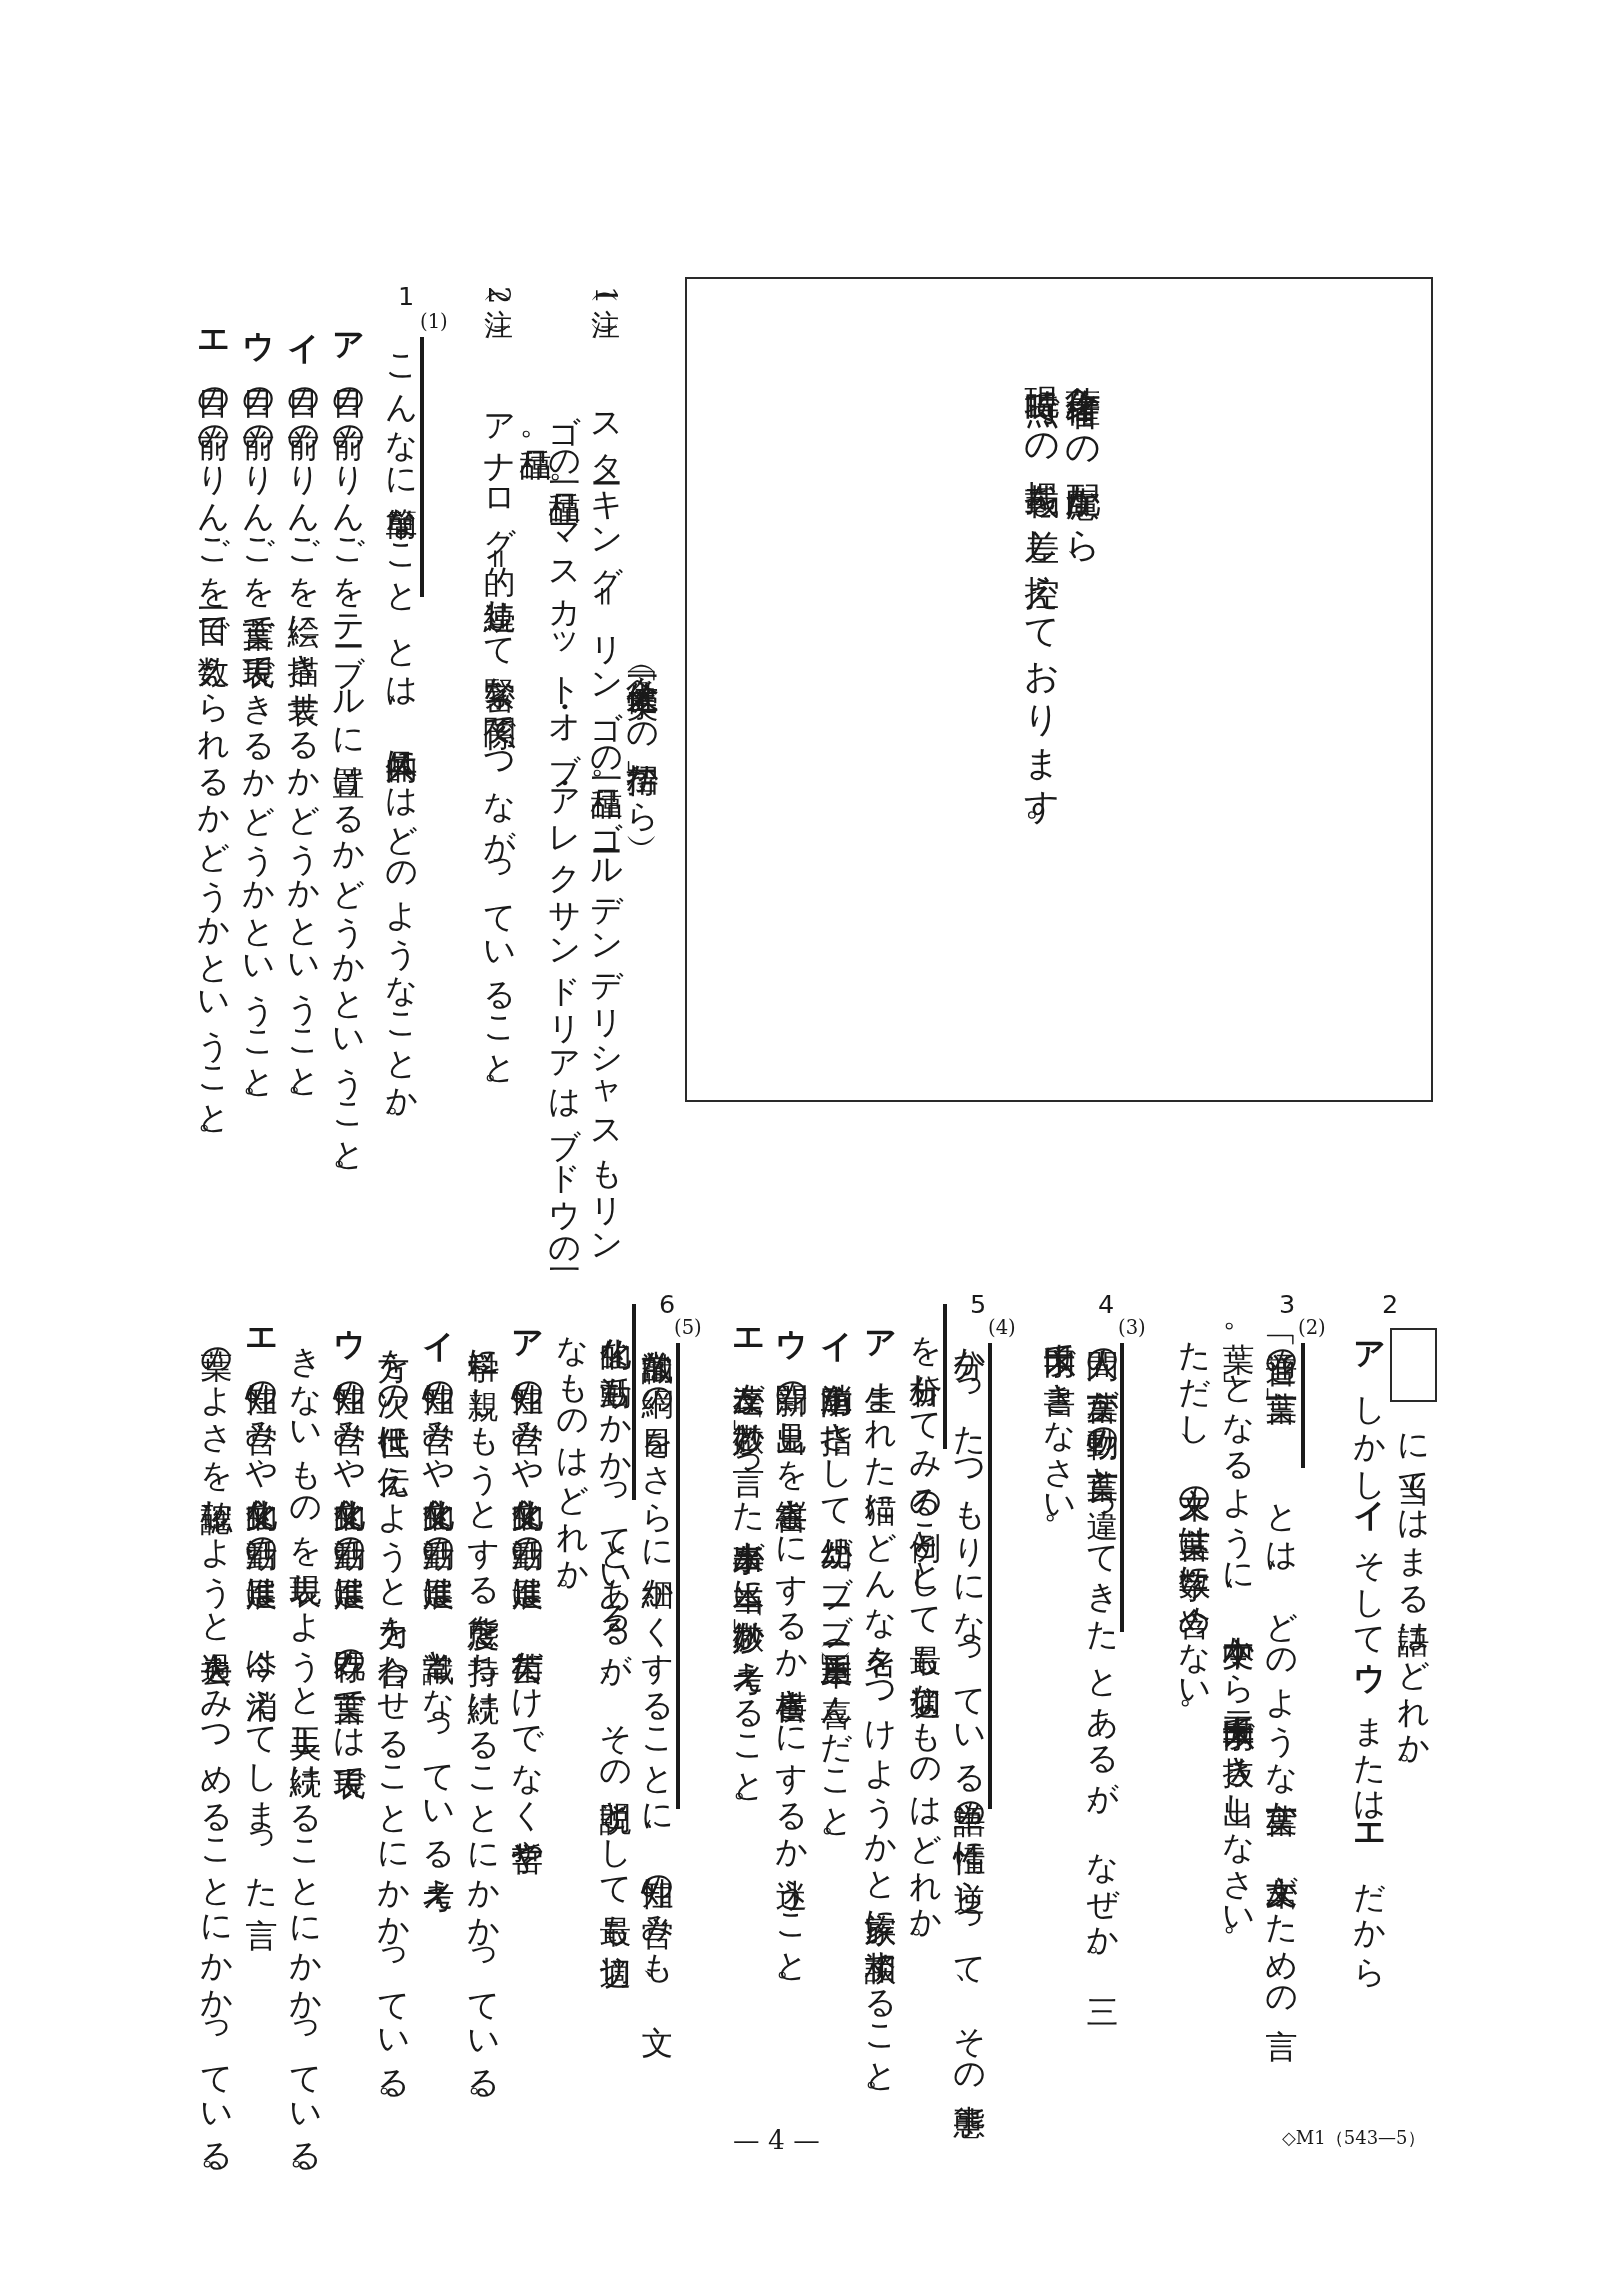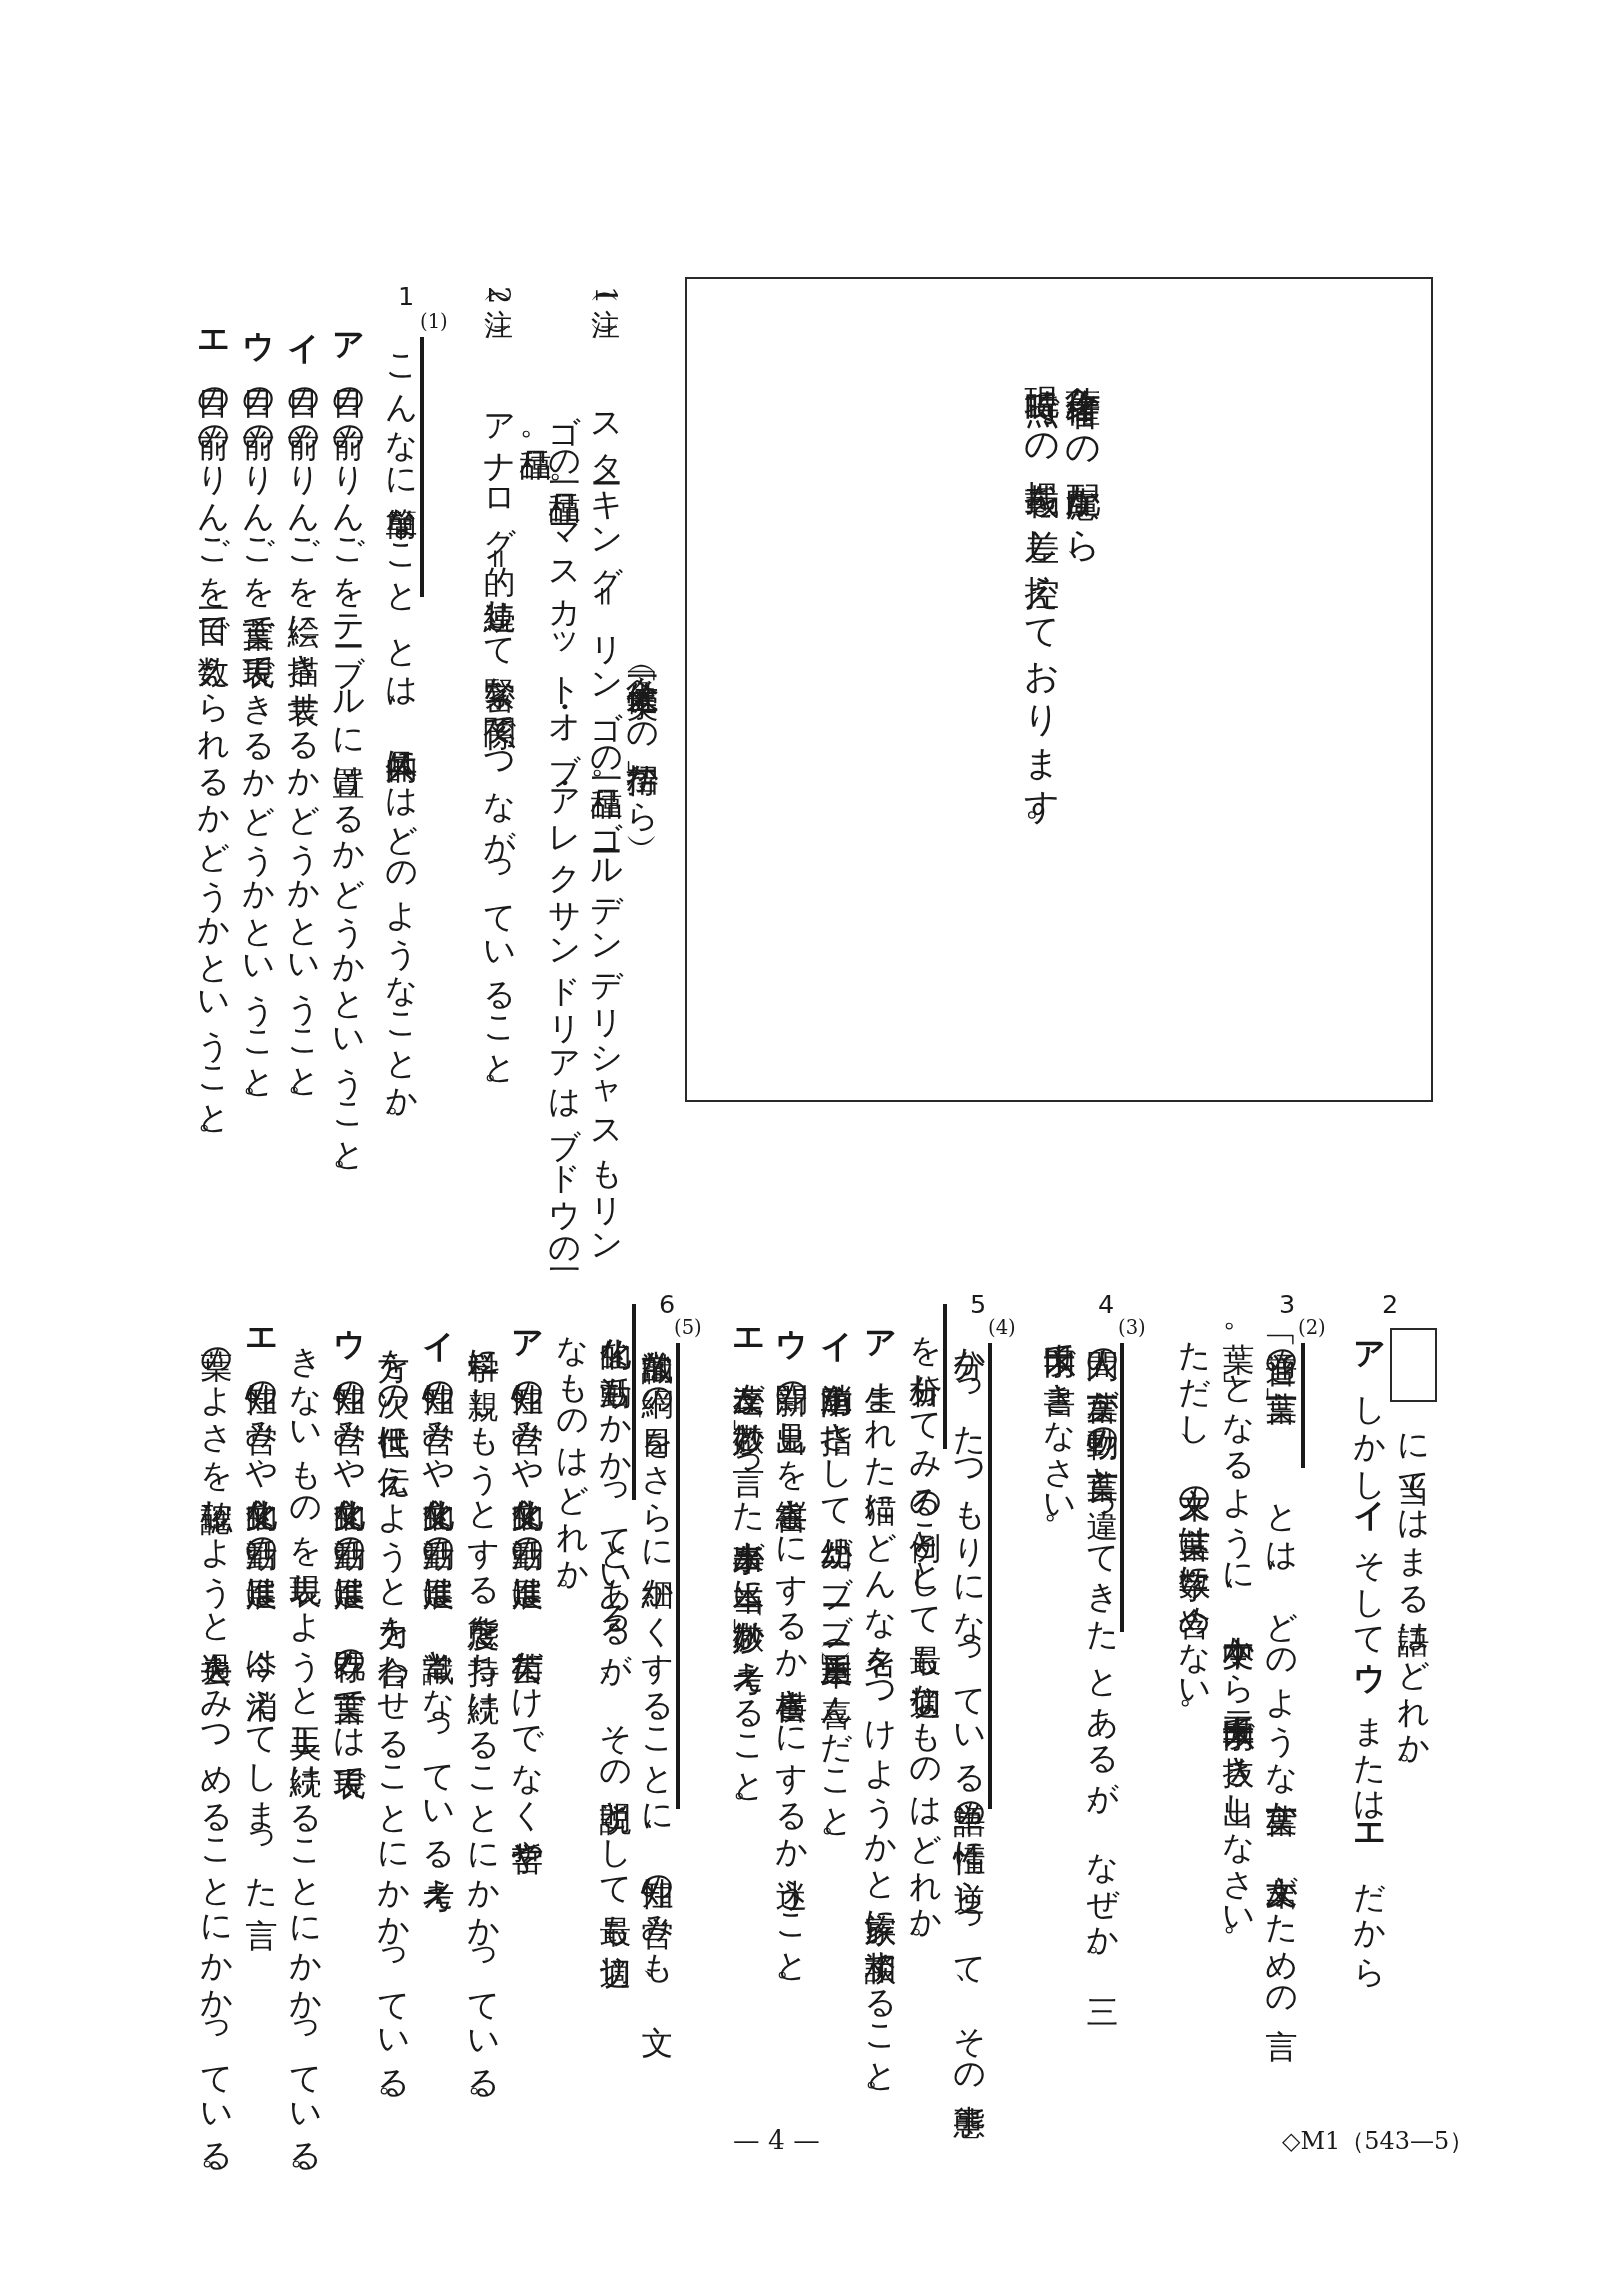--- a/index.html
+++ b/index.html
@@ -165,14 +165,14 @@
 <div class="col" style="left:423px; top:1358px;">知性の営みや文化的な活動の進展は、常識となっている考え</div>
 <div class="col" style="left:378px; top:1325px;">方を次の世代に伝えようと力を合わせることにかかっている。</div>
 <div class="label" style="left:334px; top:1308px;">ウ</div>
 <div class="col" style="left:334px; top:1358px;">知性の営みや文化的な活動の進展は、既存の言葉では表現で</div>
 <div class="col" style="left:290px; top:1325px;">きないものを表現しようと工夫し続けることにかかっている。</div>
 <div class="label" style="left:246px; top:1308px;">エ</div>
 <div class="col" style="left:246px; top:1358px;">知性の営みや文化的な活動の進展は、今は消えてしまった言</div>
 <div class="col" style="left:201px; top:1325px;">葉のよさを確認しようと過去をみつめることにかかっている。</div>
 
 <div class="footer" style="left:733px; top:2127px;">— 4 —</div>
-<div class="footer" style="left:1282px; top:2129px; font-size:24px;">◇M1（543—5）</div>
+<div class="footer" style="left:1282px; top:2129px; font-size:18px;">◇M1（543—5）</div>
 
 
 </body></html>

